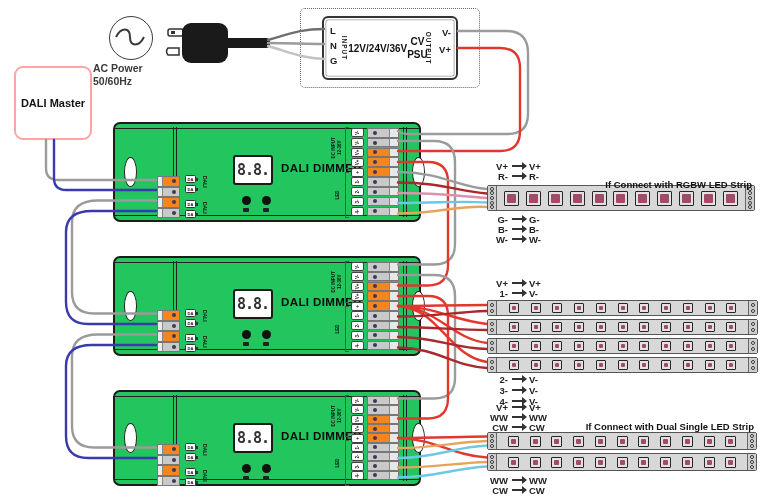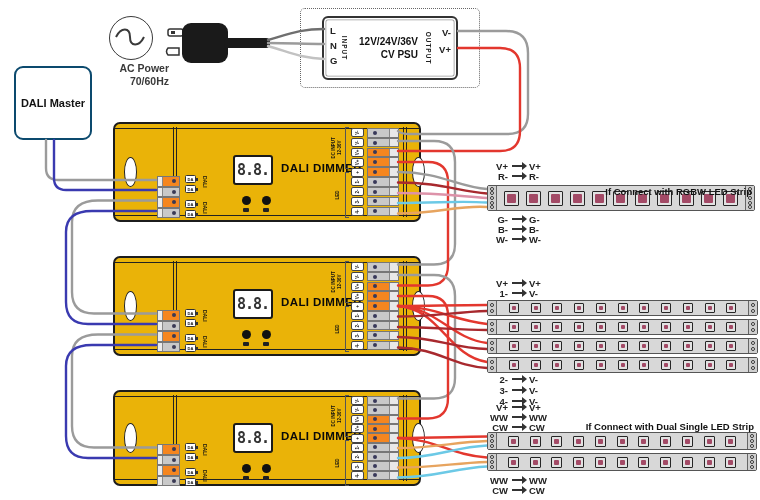--- a/index.html
+++ b/index.html
@@ -1,42 +1,42 @@
 <!DOCTYPE html>
 <html style="--wire-gray: #9b9b9b; --wire-gray-light: #c2c2c2; --wire-gray-dark: #6f6f6f; --wire-red: #e3372e; --wire-red-dark: #a8292e; --wire-blue: #3a3ab0; --wire-cyan: #6cc9e6; --wire-orange: #e7a45f; --wire-pink: #dd92a9; --terminal-orange: #f5861f; --terminal-gray: #c9c9c9; --led-center: #a34a66; --strip-body: #d8d8d8;"><head>
 <meta charset="utf-8">
 <style>
   html,body{margin:0;padding:0;background:#fff;}
   .canvas{position:relative;width:760px;height:500px;background:#fff;overflow:hidden;
           font-family:"Liberation Sans",sans-serif;}
   .canvas *{box-sizing:border-box;}
 
   
-  .master{position:absolute;left:14px;top:66px;width:78px;height:74px;border:2px solid #0c4a6e;
+  .master{position:absolute;left:14px;top:66px;width:78px;height:74px;border:2px solid #fca5a5;
           border-radius:9px;display:flex;align-items:center;justify-content:center;
           font:700 11px "Liberation Sans",sans-serif;color:#111;z-index:1;background:#fff;}
   .ac-circle{position:absolute;left:109px;top:16px;width:44px;height:44px;border:1.6px solid #3a3a3a;
           border-radius:50%;z-index:1;background:#fff;}
-  .ac-label{position:absolute;left:93px;top:62px;width:76px;text-align:right;
+  .ac-label{position:absolute;left:93px;top:62px;width:76px;text-align:left;
           font:700 10.5px "Liberation Sans",sans-serif;color:#3a3a3a;line-height:1.2;}
 
   
   .psu-dash{position:absolute;left:300px;top:8px;width:180px;height:80px;border:1.3px dotted #666;
           border-radius:5px;z-index:0;}
   .psu{position:absolute;left:322px;top:16px;width:136px;height:64px;border:2px solid #333;
           border-radius:6px;background:#fff;z-index:1;box-shadow:inset 0 0 0 1.5px #fff, inset 0 0 0 2.3px #999;}
   .psu-letter{position:absolute;font:700 9.5px "Liberation Sans",sans-serif;color:#222;}
   .psu-rot{position:absolute;writing-mode:vertical-rl;font:700 6.5px "Liberation Sans",sans-serif;
           letter-spacing:1px;color:#222;top:50%;transform:translateY(-50%);}
-  .psu-name{position:absolute;left:34px;right:38px;top:0;bottom:0;display:flex;flex-direction:column;
-          align-items:flex-end;justify-content:center;font:700 10px "Liberation Sans",sans-serif;
+  .psu-name{position:absolute;left:34px;right:38px;top:0;bottom:0;display:flex;flex-direction:row;
+          align-items:center;justify-content:center;font:700 10px "Liberation Sans",sans-serif;
           color:#111;line-height:1.3;text-align:center;}
 
   
-  .dimmer{position:absolute;left:113px;width:308px;background:#eab308;border:2px solid #1c1c1c;
+  .dimmer{position:absolute;left:113px;width:308px;background:#22c55e;border:2px solid #1c1c1c;
           border-radius:7px;z-index:1;}
   .lid-t{position:absolute;left:0;right:0;top:4px;border-top:1.3px solid #222;}
   .lid-b{position:absolute;left:0;right:0;bottom:4px;border-top:1.3px solid #222;}
   .oval{position:absolute;width:13px;height:30px;border:1.8px solid #222;border-radius:50%;
           top:50%;transform:translateY(-50%);background:#fff;}
   .oval.l{left:9px;} .oval.r{left:297px;}
   .vdiv{position:absolute;top:3px;bottom:3px;width:4px;border-left:1.4px solid #222;border-right:1.4px solid #222;}
   .vdiv.l{left:58px;} .vdiv.r{left:288px;}
   .dali-block{position:absolute;left:42px;top:52px;width:23px;}
   .dt-row{height:10.5px;display:flex;align-items:center;border:0.8px solid #777;}
@@ -111,21 +111,21 @@
 
   <div class="master">DALI Master</div>
 
   <div class="ac-circle">
     <svg width="40" height="40" viewBox="0 0 40 40">
       <path d="M6,20 C11,10 20,10 20,20 C20,30 29,30 34,20" stroke="#3a3a3a" stroke-width="2" fill="none"></path>
     </svg>
   </div>
   <div class="ac-label">
     <div>AC Power</div>
-    <div>70/60Hz</div>
+    <div>50/60Hz</div>
   </div>
 
   <div class="psu-dash"></div>
   <div class="psu">
     <span class="psu-letter" style="left:6px;top:7px">L</span>
     <span class="psu-letter" style="left:6px;top:22px">N</span>
     <span class="psu-letter" style="left:6px;top:37px">G</span>
     <span class="psu-rot" style="left:17px">INPUT</span>
     <div class="psu-name">
       <div>12V/24V/36V</div>
@@ -714,21 +714,21 @@
         <span class="led"></span>
         <span class="led"></span>
       </div>
       <div class="pins">
         <span class="pin"></span>
         <span class="pin"></span>
         <span class="pin"></span>
       </div>
     </div>
 
-  <div class="stitle" style="right:8px;top:186px">If Connect with RGBW LED Strip</div>
+  <div class="stitle" style="right:8px;top:179px">If Connect with RGBW LED Strip</div>
   <div class="stitle" style="right:6px;top:421px">If Connect with Dual Single LED Strip</div>
 
   <div class="map" style="left:488px;top:161px">
     <span class="ml">V+</span>
       <span class="arr"></span>
       <span class="mr">V+</span>
     </div>
   <div class="map" style="left:488px;top:171px">
     <span class="ml">R-</span>
       <span class="arr"></span>

